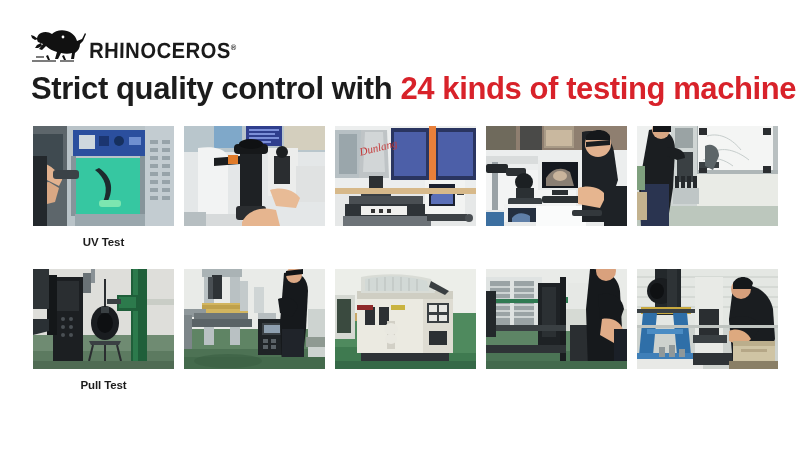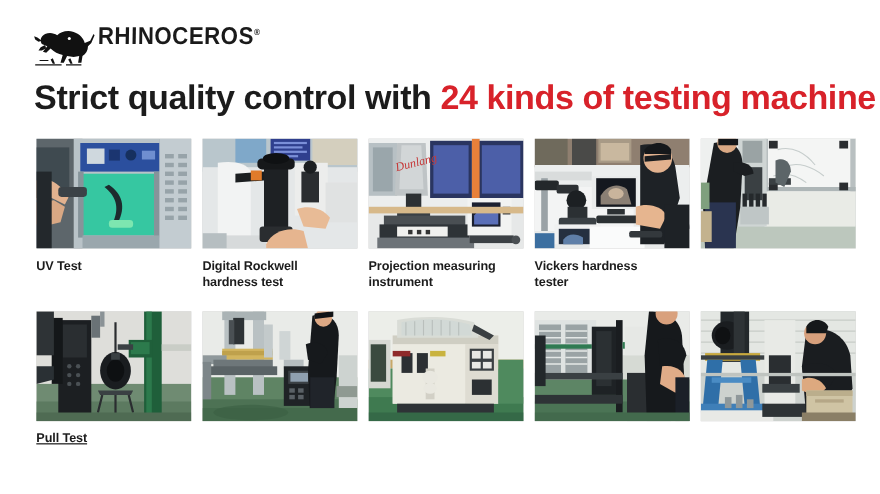--- a/index.html
+++ b/index.html
@@ -4,21 +4,21 @@
 <style>
   html,body{margin:0;padding:0;}
   body{
     width:800px;height:449px;background:#ffffff;
     font-family:"Liberation Sans", sans-serif;
     overflow:hidden;position:relative;
   }
   .page{width:800px;height:449px;position:relative;}
 
   
-  .logo-wrap{position:absolute;left:30px;top:20px;display:flex;align-items:flex-start;height:44px;}
+  .logo-wrap{position:absolute;left:30px;top:20px;display:flex;align-items:flex-end;height:44px;}
   .logo-mark{width:58px;height:42px;display:block;}
   .logo-text{
     font-family:"Liberation Sans", sans-serif;
     font-size:22px;font-weight:bold;color:#1a1a1a;
     letter-spacing:0.5px;margin-left:1px;
     transform:scaleX(0.92) skewX(-1deg);transform-origin:left center;
     font-stretch:condensed;position:relative;
   }
   .logo-reg{font-size:8px;vertical-align:super;font-weight:bold;}
 
@@ -26,29 +26,29 @@
   .headline{
     position:absolute;left:31px;top:70px;
     font-size:31px;font-weight:bold;color:#1c1c1c;
     letter-spacing:-0.4px;white-space:nowrap;line-height:1.2;
   }
   .headline .accent{color:#d8222a;}
 
   
   .grid{position:absolute;left:33px;top:126px;width:736px;}
   .row{display:flex;gap:10px;}
-  .row.second{margin-top:19px;text-decoration:underline;}
+  .row.second{margin-top:19px;}
   .cell{width:141px;}
   .photo{
     width:141px;height:100px;overflow:hidden;position:relative;
     background:#d8d8d8;
   }
   .photo svg{display:block;width:141px;height:100px;}
   .caption{
-    margin-top:9px;text-align:left;
+    margin-top:9px;text-align:center;
     font-size:11.5px;font-weight:bold;color:#1c1c1c;
     line-height:1.28;letter-spacing:-0.1px;
   }
 </style>
 </head>
 <body>
 
 <div class="page">
 
   <div class="logo-wrap">
@@ -152,21 +152,20 @@
             <rect x="52" y="80" width="30" height="14" rx="3" fill="#2a2d30"></rect>
             <rect x="84" y="22" width="30" height="48" fill="#ecedec"></rect>
             <rect x="90" y="30" width="16" height="28" fill="#2a2d30"></rect>
             <circle cx="98" cy="26" r="6" fill="#1b1e20"></circle>
             <rect x="112" y="40" width="29" height="36" fill="#e0e2e2"></rect>
             <path d="M58,96 C64,84 78,80 92,84 L96,100 L58,100 Z" fill="#e6b58f"></path>
             <path d="M86,64 C98,60 110,64 116,72 L112,82 L92,80 Z" fill="#e8bb96"></path>
             <rect x="0" y="86" width="22" height="14" fill="#b6bec1"></rect>
           </svg>
         </div>
-        <div class="caption">Digital Rockwell<br>hardness test</div>
       </div>
 
       <div class="cell">
         <div class="photo">
           <svg viewBox="0 0 141 100" xmlns="http://www.w3.org/2000/svg">
             <rect width="141" height="100" fill="#e6e8e8"></rect>
             <rect x="0" y="0" width="141" height="62" fill="#eceeee"></rect>
             <rect x="56" y="2" width="38" height="52" fill="#2a3560"></rect>
             <rect x="59" y="6" width="32" height="44" fill="#4c5fa8"></rect>
             <rect x="100" y="2" width="41" height="52" fill="#2a3560"></rect>
@@ -190,21 +189,20 @@
             <rect x="8" y="90" width="88" height="10" fill="#6d7378"></rect>
             <rect x="90" y="54" width="40" height="34" fill="#f2f3f2"></rect>
             <rect x="94" y="58" width="26" height="22" fill="#1b2030"></rect>
             <path d="M96,70 C102,62 112,62 118,68 L118,78 L96,78 Z" fill="#5a6fb8"></path>
             <rect x="122" y="62" width="7" height="7" fill="#3a3f44"></rect>
             <rect x="92" y="88" width="40" height="7" fill="#3c4145"></rect>
             <circle cx="134" cy="92" r="4" fill="#4a4f53"></circle>
             <rect x="0" y="62" width="141" height="6" fill="#d7b98a"></rect>
           </svg>
         </div>
-        <div class="caption">Projection measuring<br>instrument</div>
       </div>
 
       <div class="cell">
         <div class="photo">
           <svg viewBox="0 0 141 100" xmlns="http://www.w3.org/2000/svg">
             <rect width="141" height="100" fill="#e8eaea"></rect>
             <rect x="0" y="0" width="141" height="26" fill="#8f7f70"></rect>
             <rect x="0" y="0" width="30" height="26" fill="#6f6a5c"></rect>
             <rect x="34" y="0" width="22" height="24" fill="#4a4a48"></rect>
             <rect x="58" y="0" width="30" height="22" fill="#a89a86"></rect>
@@ -232,21 +230,20 @@
             <path d="M96,6 C112,2 126,12 128,26 L132,54 L118,96 L96,96 Z" fill="#1e2226"></path>
             <circle cx="112" cy="18" r="13" fill="#e2b28f"></circle>
             <path d="M100,16 L124,14 L124,19 L100,21 Z" fill="#1a1d20"></path>
             <path d="M100,10 C106,2 120,2 124,10 L124,14 L100,14 Z" fill="#15181b"></path>
             <path d="M92,62 C104,58 116,62 120,70 L114,82 L92,78 Z" fill="#e6b58f"></path>
             <path d="M120,70 C134,66 141,72 141,82 L124,86 Z" fill="#1e2226"></path>
             <rect x="118" y="60" width="23" height="40" fill="#1e2226"></rect>
             <rect x="86" y="84" width="30" height="6" rx="2" fill="#33383c"></rect>
           </svg>
         </div>
-        <div class="caption">Vickers hardness<br>tester</div>
       </div>
 
       <div class="cell">
         <div class="photo">
           <svg viewBox="0 0 141 100" xmlns="http://www.w3.org/2000/svg">
             <rect width="141" height="100" fill="#e7eae9"></rect>
             <rect x="0" y="0" width="141" height="52" fill="#eef0ef"></rect>
             <rect x="0" y="52" width="141" height="48" fill="#d7dcd9"></rect>
             <rect x="0" y="78" width="141" height="22" fill="#bcc7bd"></rect>
             <rect x="58" y="0" width="84" height="78" fill="#f4f6f5" opacity="0.85"></rect>

